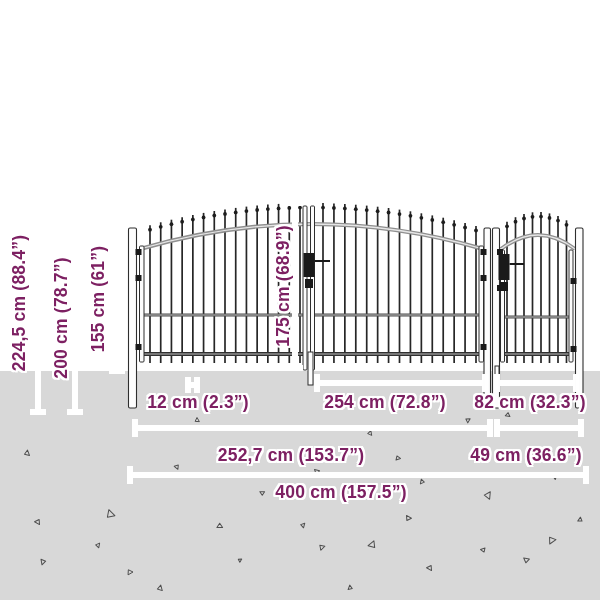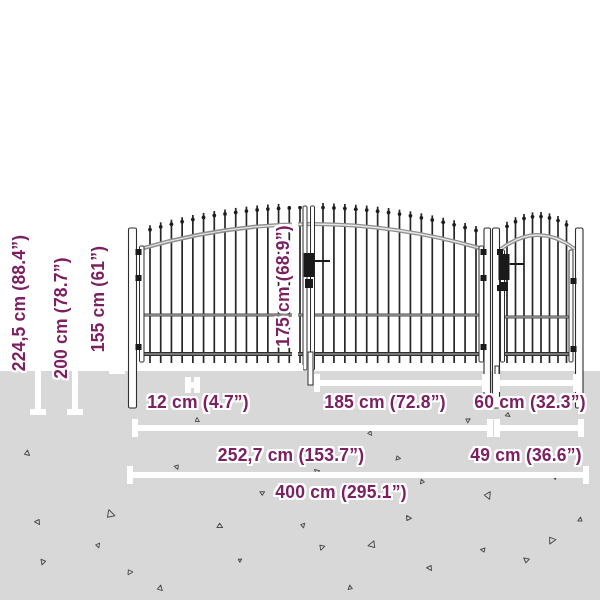--- a/index.html
+++ b/index.html
@@ -221,19 +221,19 @@
         M130 475H586 M130 466V484 M586 466V484"></path>
       <use href="#dims" stroke="#7d2062" stroke-width="2.4"></use>
     </g>
   </svg>
 
   <div class="dimlabel vlabel" style="left:19px;top:303px;">224,5 cm (88.4”)</div>
   <div class="dimlabel vlabel" style="left:61px;top:318px;">200 cm (78.7”)</div>
   <div class="dimlabel vlabel" style="left:98px;top:299px;">155 cm (61”)</div>
   <div class="dimlabel vlabel" style="left:283px;top:286px;">175 cm (68.9”)</div>
 
-  <div class="dimlabel" style="left:198px;top:402px;">12 cm (4.7”)</div>
-  <div class="dimlabel" style="left:385px;top:402px;">185 cm (72.8”)</div>
-  <div class="dimlabel" style="left:530px;top:402px;">60 cm (32.3”)</div>
+  <div class="dimlabel" style="left:198px;top:402px;">12 cm (2.3”)</div>
+  <div class="dimlabel" style="left:385px;top:402px;">254 cm (72.8”)</div>
+  <div class="dimlabel" style="left:530px;top:402px;">82 cm (32.3”)</div>
   <div class="dimlabel" style="left:291px;top:455px;">252,7 cm (153.7”)</div>
   <div class="dimlabel" style="left:526px;top:455px;">49 cm (36.6”)</div>
-  <div class="dimlabel" style="left:341px;top:492px;">400 cm (295.1”)</div>
+  <div class="dimlabel" style="left:341px;top:492px;">400 cm (157.5”)</div>
 </div>
 
 </body></html>

